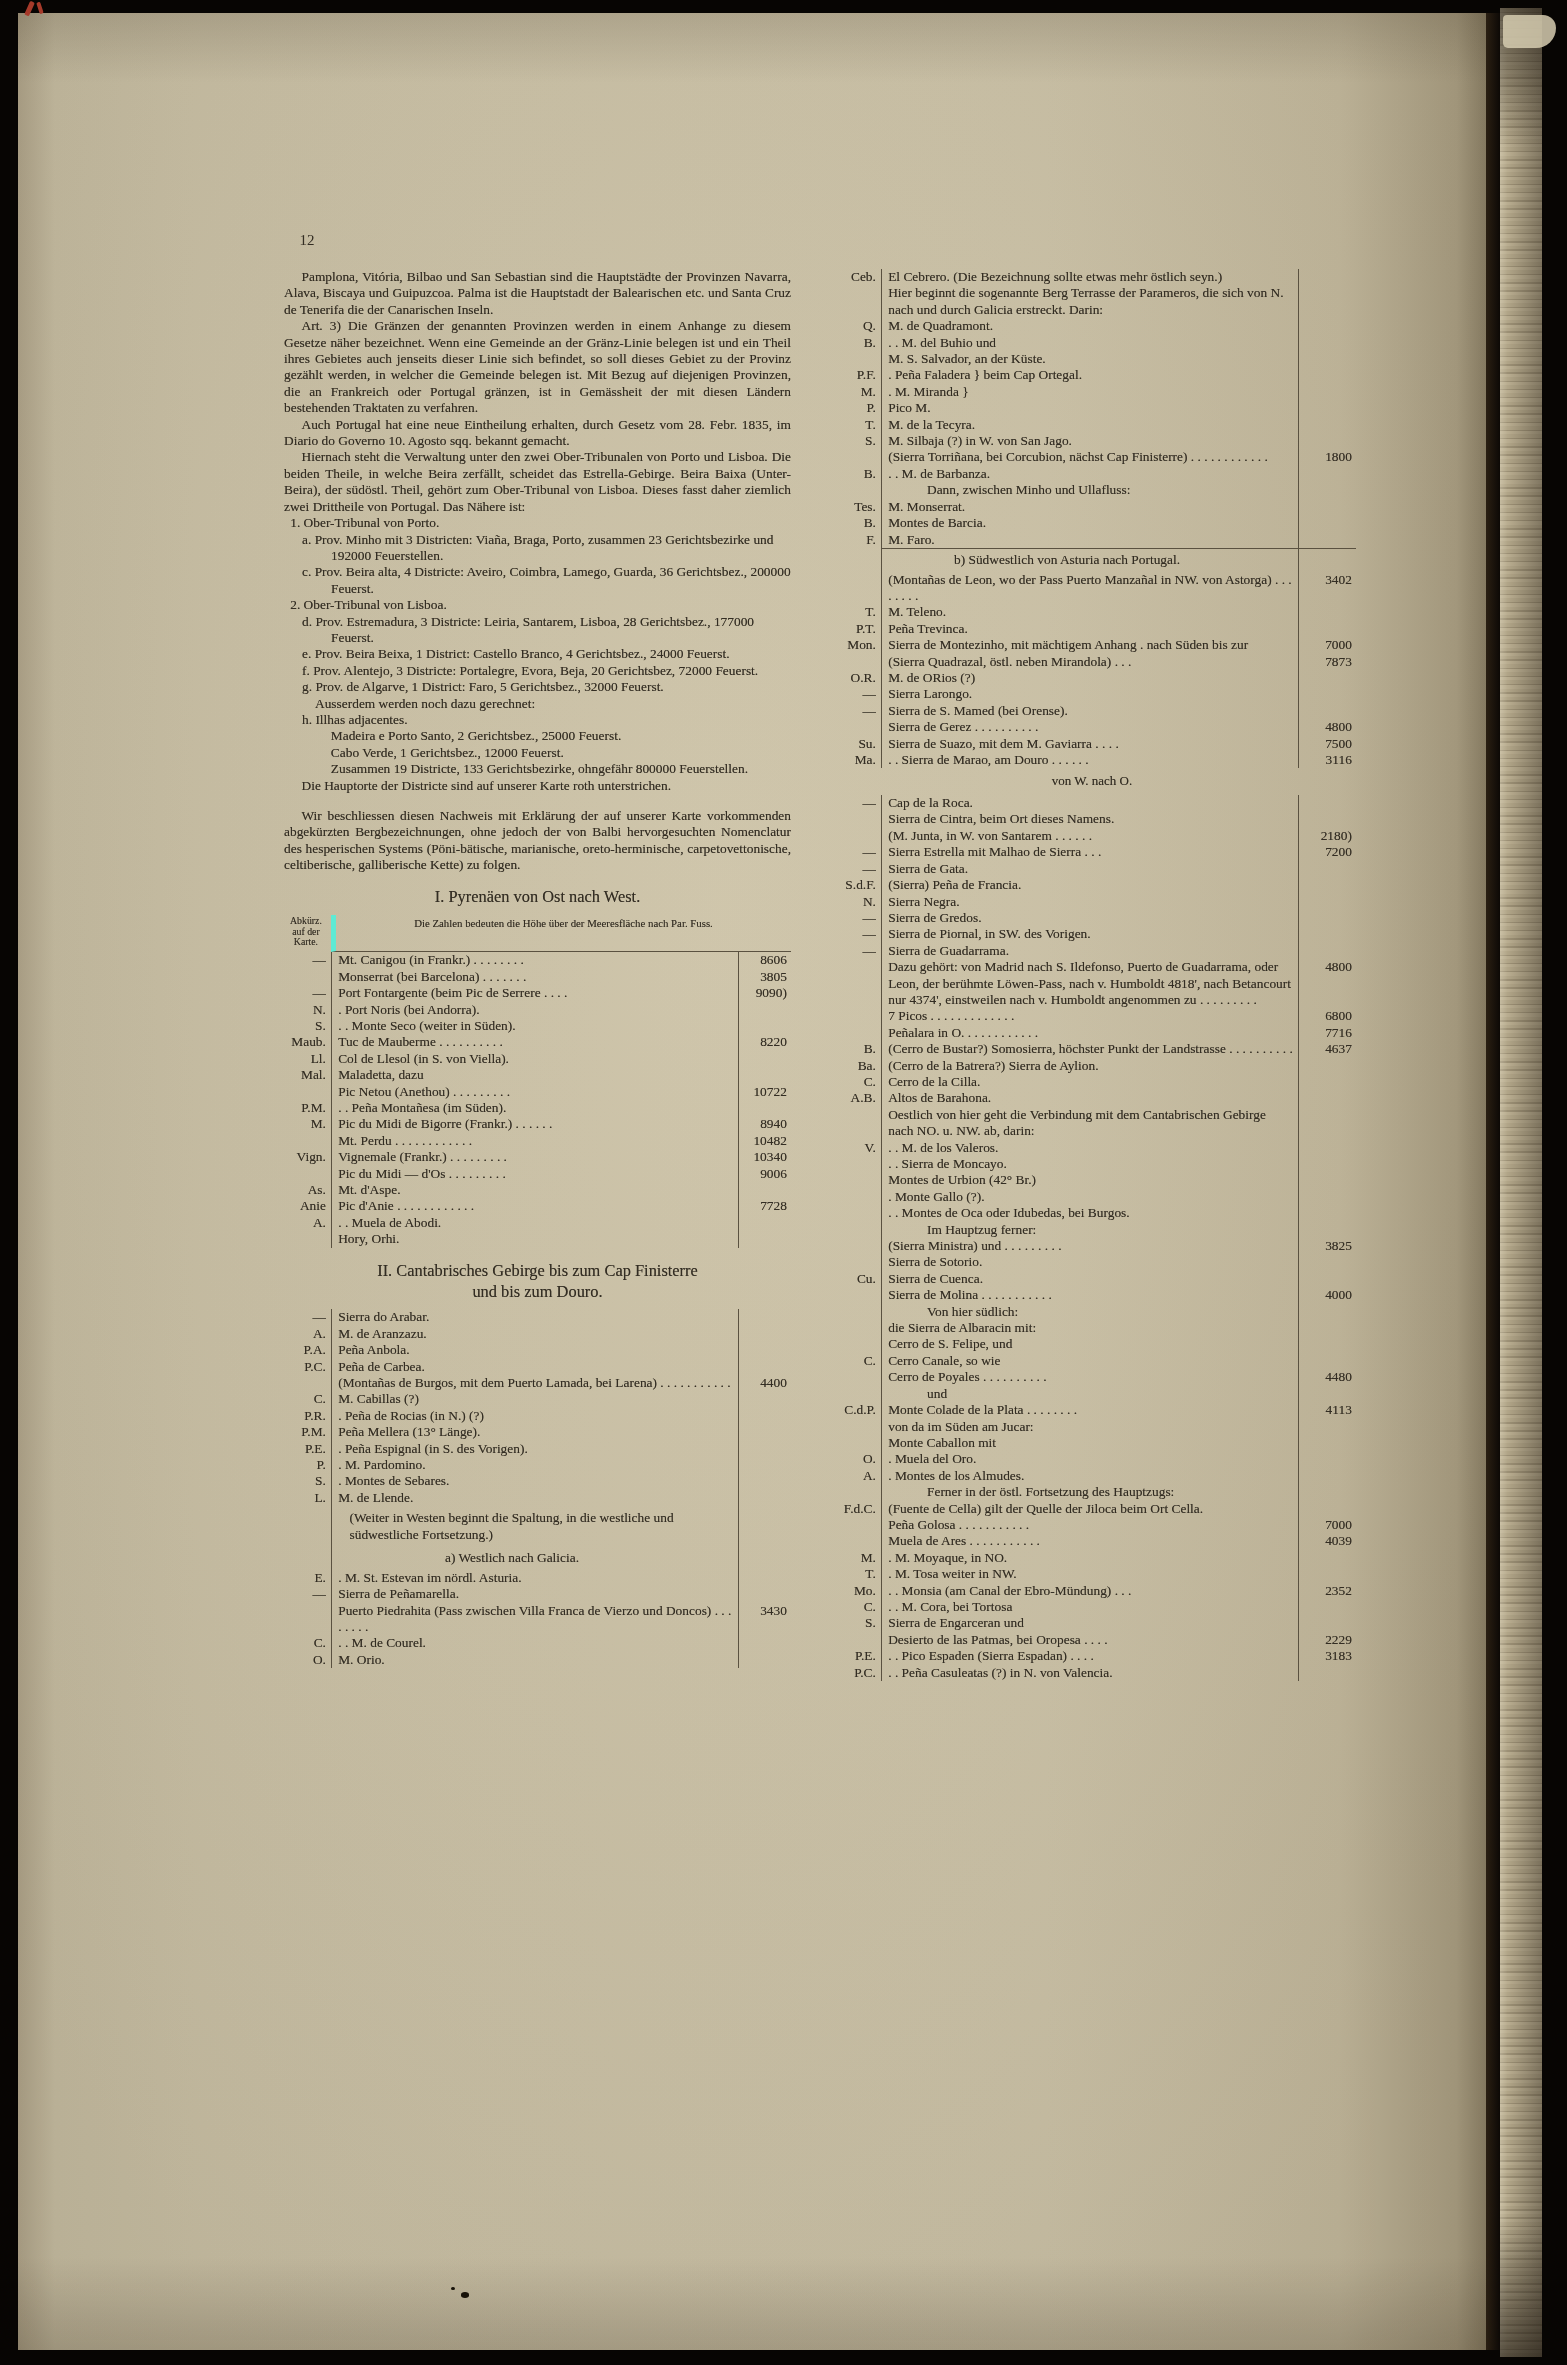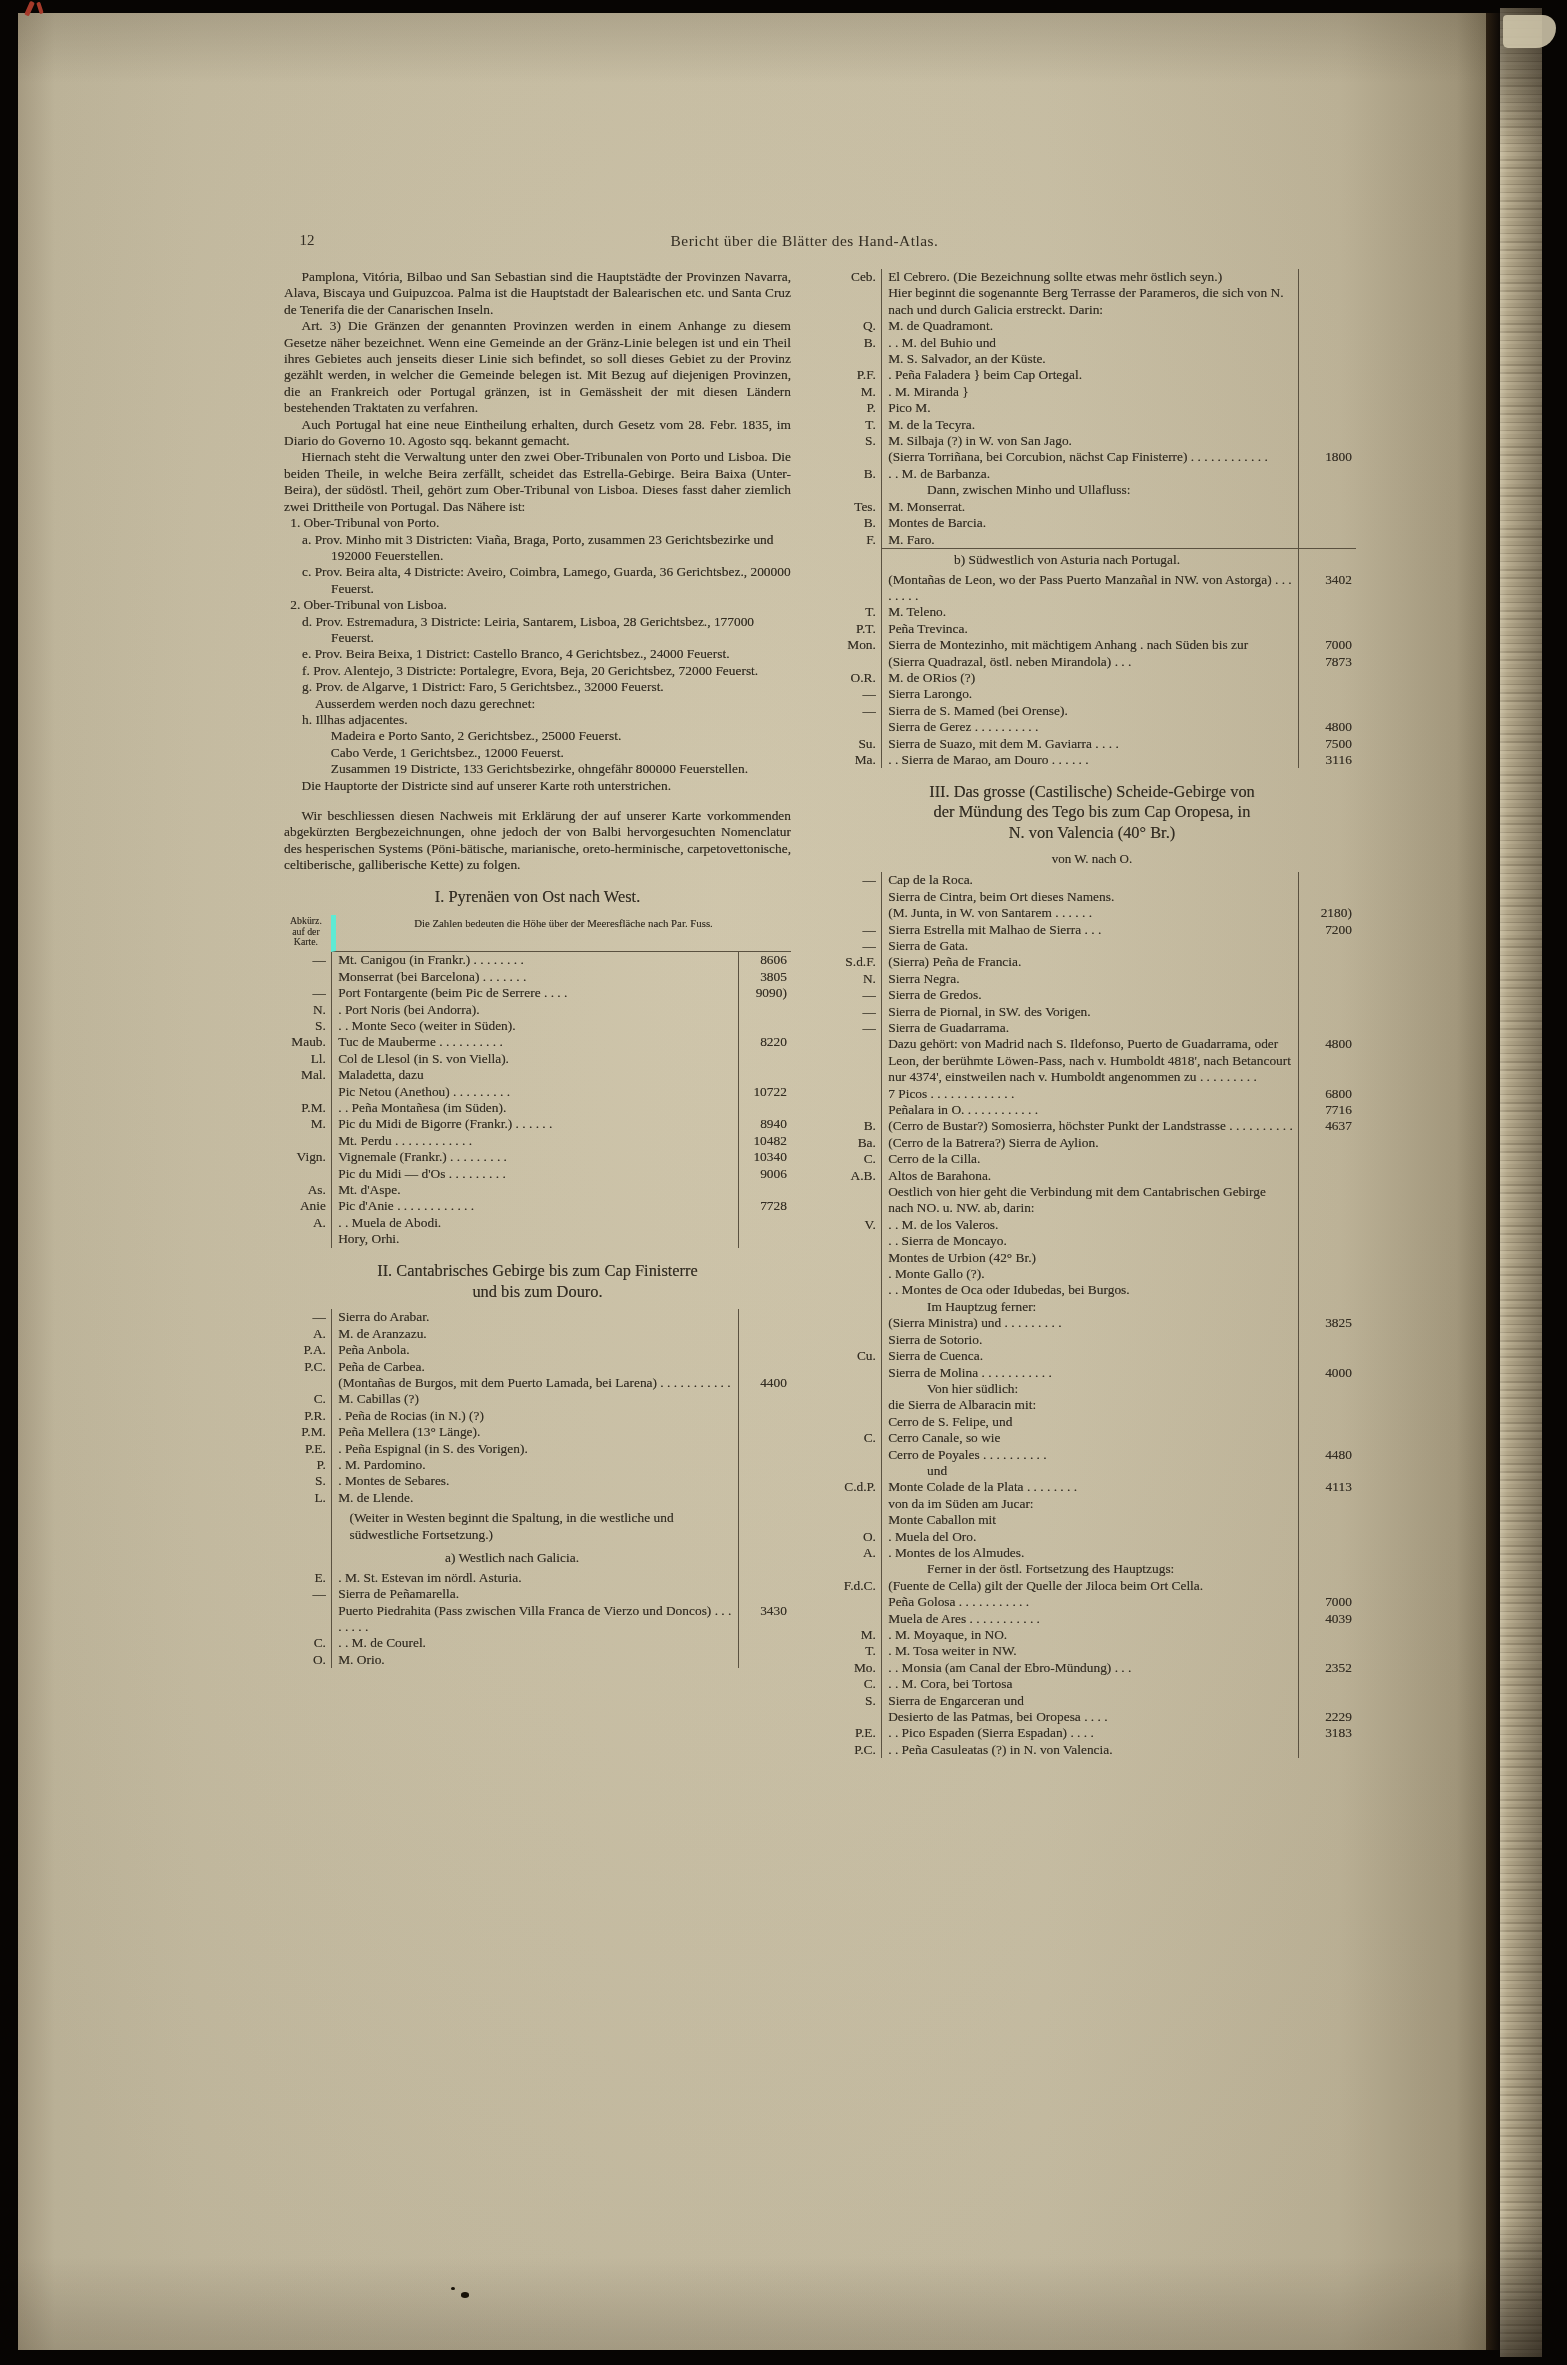--- a/index.html
+++ b/index.html
@@ -66,21 +66,20 @@
 <div class="corner-scrap"></div>
 <div class="red-mark m1"></div>
 <div class="red-mark m2"></div>
 <div class="ink-blot"></div>
 <div class="ink-blot small"></div>
 
 <div class="content">
 
   <div class="colhead">
     <div class="pagenum">12</div>
-    <div class="runtitle">Bericht über die Blätter des Hand-Atlas.</div>
   </div>
 
   <div class="columns">
 
     <div class="col-left bodytext">
       <div class="p">Pamplona, Vitória, Bilbao und San Sebastian sind die Hauptstädte der Provinzen Navarra, Alava, Biscaya und Guipuzcoa. Palma ist die Hauptstadt der Balearischen etc. und Santa Cruz de Tenerifa die der Canarischen Inseln.</div>
       <div class="p">Art. 3) Die Gränzen der genannten Provinzen werden in einem Anhange zu diesem Gesetze näher bezeichnet. Wenn eine Gemeinde an der Gränz-Linie belegen ist und ein Theil ihres Gebietes auch jenseits dieser Linie sich befindet, so soll dieses Gebiet zu der Provinz gezählt werden, in welcher die Gemeinde belegen ist. Mit Bezug auf diejenigen Provinzen, die an Frankreich oder Portugal gränzen, ist in Gemässheit der mit diesen Ländern bestehenden Traktaten zu verfahren.</div>
       <div class="p">Auch Portugal hat eine neue Eintheilung erhalten, durch Gesetz vom 28. Febr. 1835, im Diario do Governo 10. Agosto sqq. bekannt gemacht.</div>
       <div class="p">Hiernach steht die Verwaltung unter den zwei Ober-Tribunalen von Porto und Lisboa. Die beiden Theile, in welche Beira zerfällt, scheidet das Estrella-Gebirge. Beira Baixa (Unter-Beira), der südöstl. Theil, gehört zum Ober-Tribunal von Lisboa. Dieses fasst daher ziemlich zwei Drittheile von Portugal. Das Nähere ist:</div>
 
@@ -548,26 +547,20 @@
             <div class="c-value">7500</div>
           </div>
 
           <div class="row">
             <div class="c-abbr">Ma.</div>
             <div class="c-name">. . Sierra de Marao, am Douro  .  .  .  .  .  .</div>
             <div class="c-value">3116</div>
           </div>
         </div>
 
-      <div class="h-sec">
-
-      <div>III.  Das grosse (Castilische) Scheide-Gebirge von</div>
-          <div>der Mündung des Tego bis zum Cap Oropesa, in</div>
-          <div>N. von Valencia (40° Br.)</div>
-        </div>
 
       <div class="h-dir">von W. nach O.</div>
 
       <div class="tbl">
 
           <div class="row">
             <div class="c-abbr">—</div>
             <div class="c-name">Cap de la Roca.</div>
             <div class="c-value"></div>
           </div>

